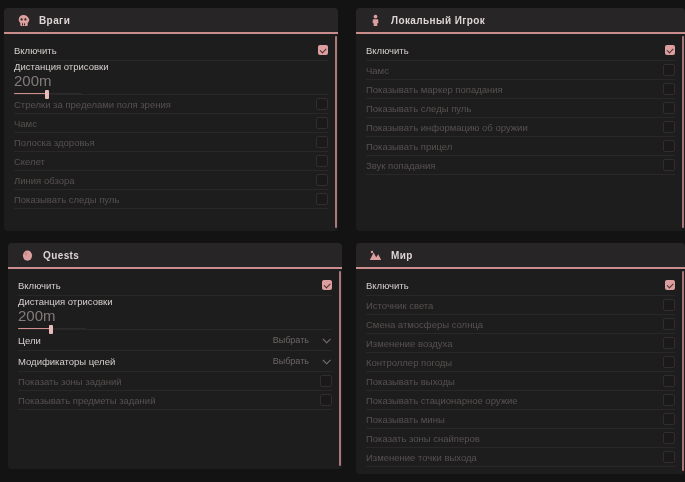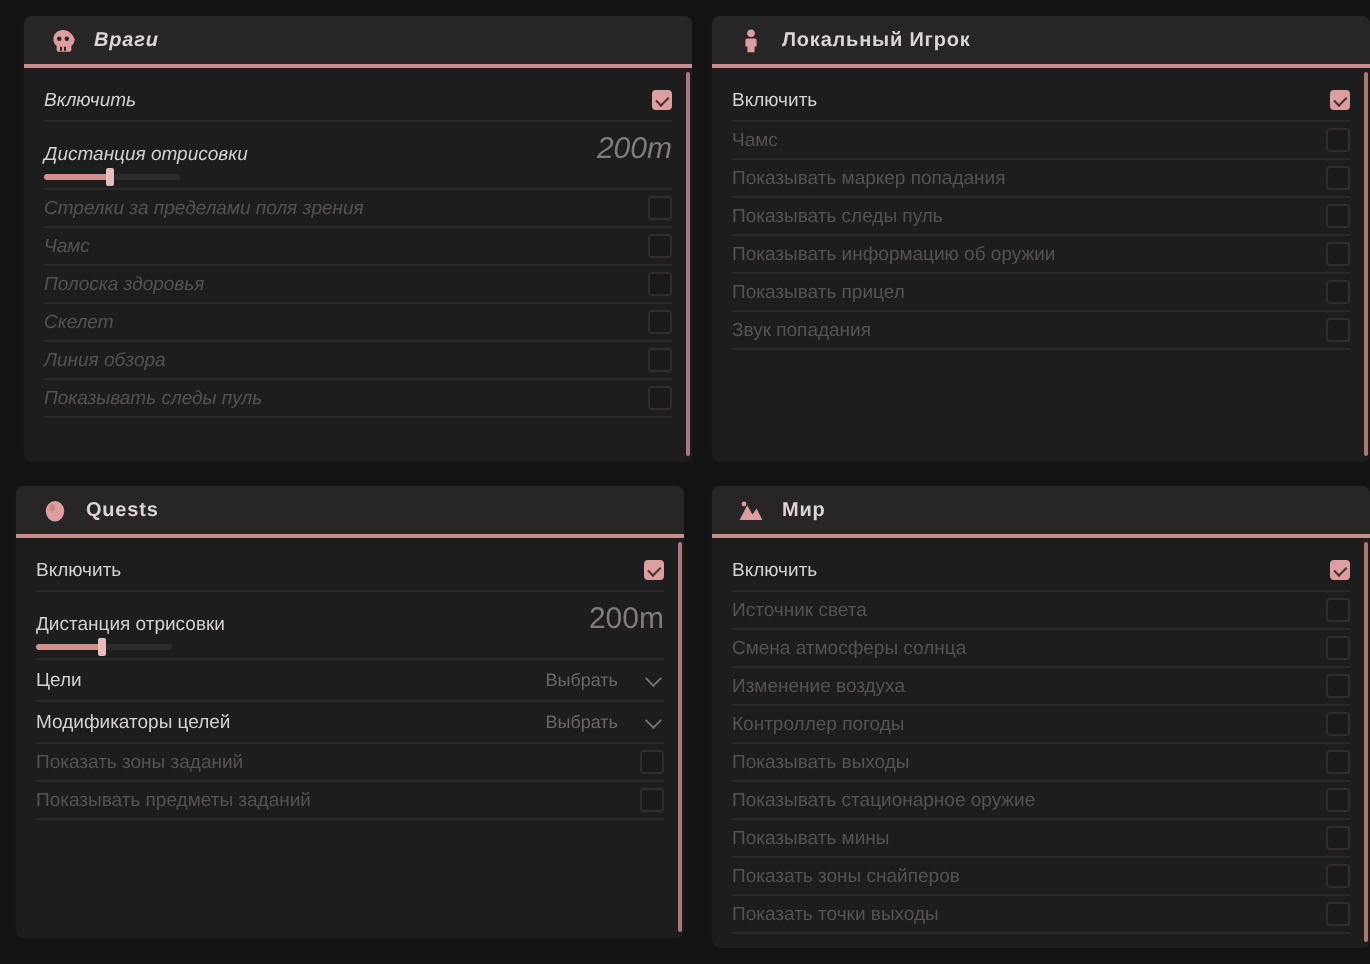--- a/index.html
+++ b/index.html
@@ -7,21 +7,21 @@
     position:relative;width:685px;height:482px;overflow:hidden;
     background:#131313;
     font-family:"Liberation Sans",sans-serif;
     -webkit-font-smoothing:antialiased;
     user-select:none;
   }
   .panel{
     position:absolute;background:#1e1d1d;border-radius:4px;overflow:hidden;
     box-shadow:0 0 0 1px #151414;
   }
-  .panel-0{left:12px;top:8px;width:334px;height:223px;font-style:italic;}
+  .panel-0{left:4px;top:8px;width:334px;height:223px;}
   .panel-1{left:356px;top:8px;width:329px;height:223px;}
   .panel-2{left:8px;top:243px;width:334px;height:226px;}
   .panel-3{left:356px;top:243px;width:329px;height:231px;}
   .panel-header{
     height:24px;display:flex;align-items:center;gap:9px;padding:0 12px;
     background:#272525;border-bottom:2px solid #c98d8d;
   }
   .panel-title{
     font-size:10px;font-weight:bold;color:#ddd5d5;letter-spacing:.4px;
   }
@@ -44,21 +44,21 @@
     content:'';width:5px;height:2.5px;margin-bottom:1.5px;
     border-left:1.5px solid #4a302e;border-bottom:1.5px solid #4a302e;
     transform:rotate(-45deg);
   }
   .checkbox.unchecked{background:#1b1a1a;border:1px solid #383030;}
   .row.off .checkbox.unchecked{border-color:#332c2c;}
   
   .row.slider-row{
     height:33px;flex-direction:column;align-items:stretch;justify-content:center;gap:4px;
   }
-  .slider-top{display:flex;align-items:flex-end;justify-content:space-between;}
+  .slider-top{display:flex;align-items:flex-start;justify-content:space-between;flex-direction:column;}
   .slider-value{font-size:15px;color:#837b7b;}
   .slider-track{
     position:relative;width:68px;height:3px;background:#2c2a2a;border-radius:2px;
   }
   .slider-fill{position:absolute;left:0;top:0;bottom:0;background:#d08f8f;border-radius:2px;}
   .slider-handle{
     position:absolute;top:-3px;width:4px;height:9px;background:#e9bcbc;border-radius:1px;
     transform:translateX(-2px);
   }
   
@@ -270,20 +270,20 @@
         </div>
         <div class="row off">
           <span class="row-label">Показывать мины</span>
           <div class="checkbox unchecked"></div>
         </div>
         <div class="row off">
           <span class="row-label">Показать зоны снайперов</span>
           <div class="checkbox unchecked"></div>
         </div>
         <div class="row off">
-          <span class="row-label">Показать точки выходы</span>
+          <span class="row-label">Изменение точки выхода</span>
           <div class="checkbox unchecked"></div>
         </div>
       </div>
     <div class="scrollbar"></div>
   </div>
 
 </div>
 
 </body></html>

